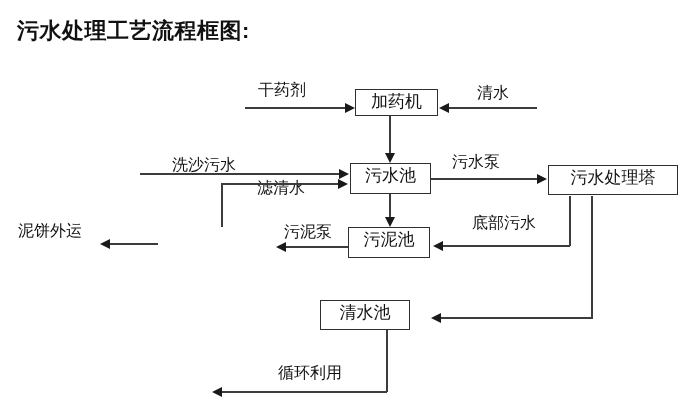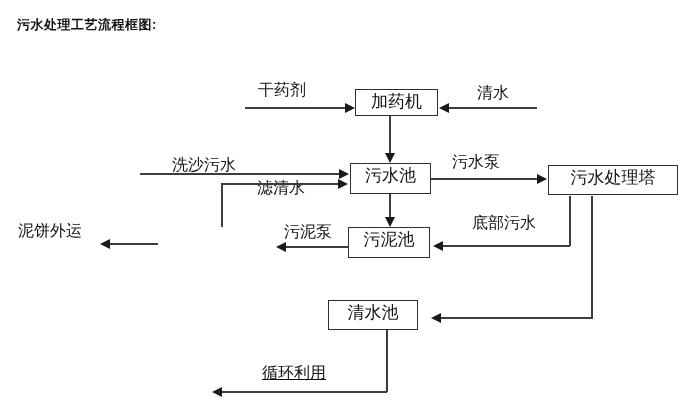--- a/index.html
+++ b/index.html
@@ -2,21 +2,21 @@
 <html><head>
 <meta charset="utf-8">
 <style>
   html,body{margin:0;padding:0;background:#fff;}
   #canvas{
     position:relative;width:700px;height:420px;background:#ffffff;
     font-family:"Liberation Sans","DejaVu Sans",sans-serif;
     color:#1a1a1a;overflow:hidden;
   }
   .title{
-    position:absolute;left:17px;top:16px;font-size:13px;font-weight:bold;
+    position:absolute;left:17px;top:16px;font-size:22px;font-weight:bold;
     letter-spacing:0.5px;color:#111;
   }
   .box{
     position:absolute;border:1.5px solid #2f2f2f;background:#fff;
     display:flex;align-items:flex-start;justify-content:center;
     font-size:17px;color:#111;box-sizing:border-box;white-space:nowrap;
   }
   .lbl{
     position:absolute;font-size:16px;color:#111;white-space:nowrap;
   }
@@ -39,21 +39,21 @@
   </div>
   <div class="box" style="left:350px;top:163px;width:81px;height:31px;">
     <span>污水池</span>
   </div>
   <div class="box" style="left:548px;top:165px;width:130px;height:30px;">
     <span>污水处理塔</span>
   </div>
   <div class="box" style="left:348px;top:227px;width:82px;height:31px;">
     <span>污泥池</span>
   </div>
-  <div class="box" style="left:328px;top:300px;width:90px;height:30px;">
+  <div class="box" style="left:320px;top:300px;width:90px;height:30px;">
     <span>清水池</span>
   </div>
 
   <div class="lbl" style="left:258px;top:80px;font-family:Liberation Serif, serif;">干药剂</div>
   <div class="hline" style="left:245px;top:107px;width:102px;"></div>
   <div class="arr right" style="left:345px;top:103px;"></div>
 
   <div class="lbl" style="left:477px;top:83px;">清水</div>
   <div class="hline" style="left:448px;top:107px;width:89px;"></div>
   <div class="arr left" style="left:439px;top:103px;"></div>
@@ -87,18 +87,18 @@
 
   <div class="lbl" style="left:472px;top:213px;">底部污水</div>
   <div class="vline" style="left:569px;top:196px;height:50px;"></div>
   <div class="hline" style="left:442px;top:245px;width:128px;"></div>
   <div class="arr left" style="left:433px;top:241px;"></div>
 
   <div class="vline" style="left:591px;top:196px;height:123px;"></div>
   <div class="hline" style="left:440px;top:317px;width:152px;"></div>
   <div class="arr left" style="left:431px;top:313px;"></div>
 
-  <div class="lbl" style="left:262px;top:363px;text-decoration:underline;">循环利用</div>
+  <div class="lbl" style="left:278px;top:363px;">循环利用</div>
   <div class="vline" style="left:386px;top:330px;height:62px;"></div>
   <div class="hline" style="left:221px;top:391px;width:166px;"></div>
   <div class="arr left" style="left:212px;top:387px;"></div>
 
 </div>
 
 </body></html>

